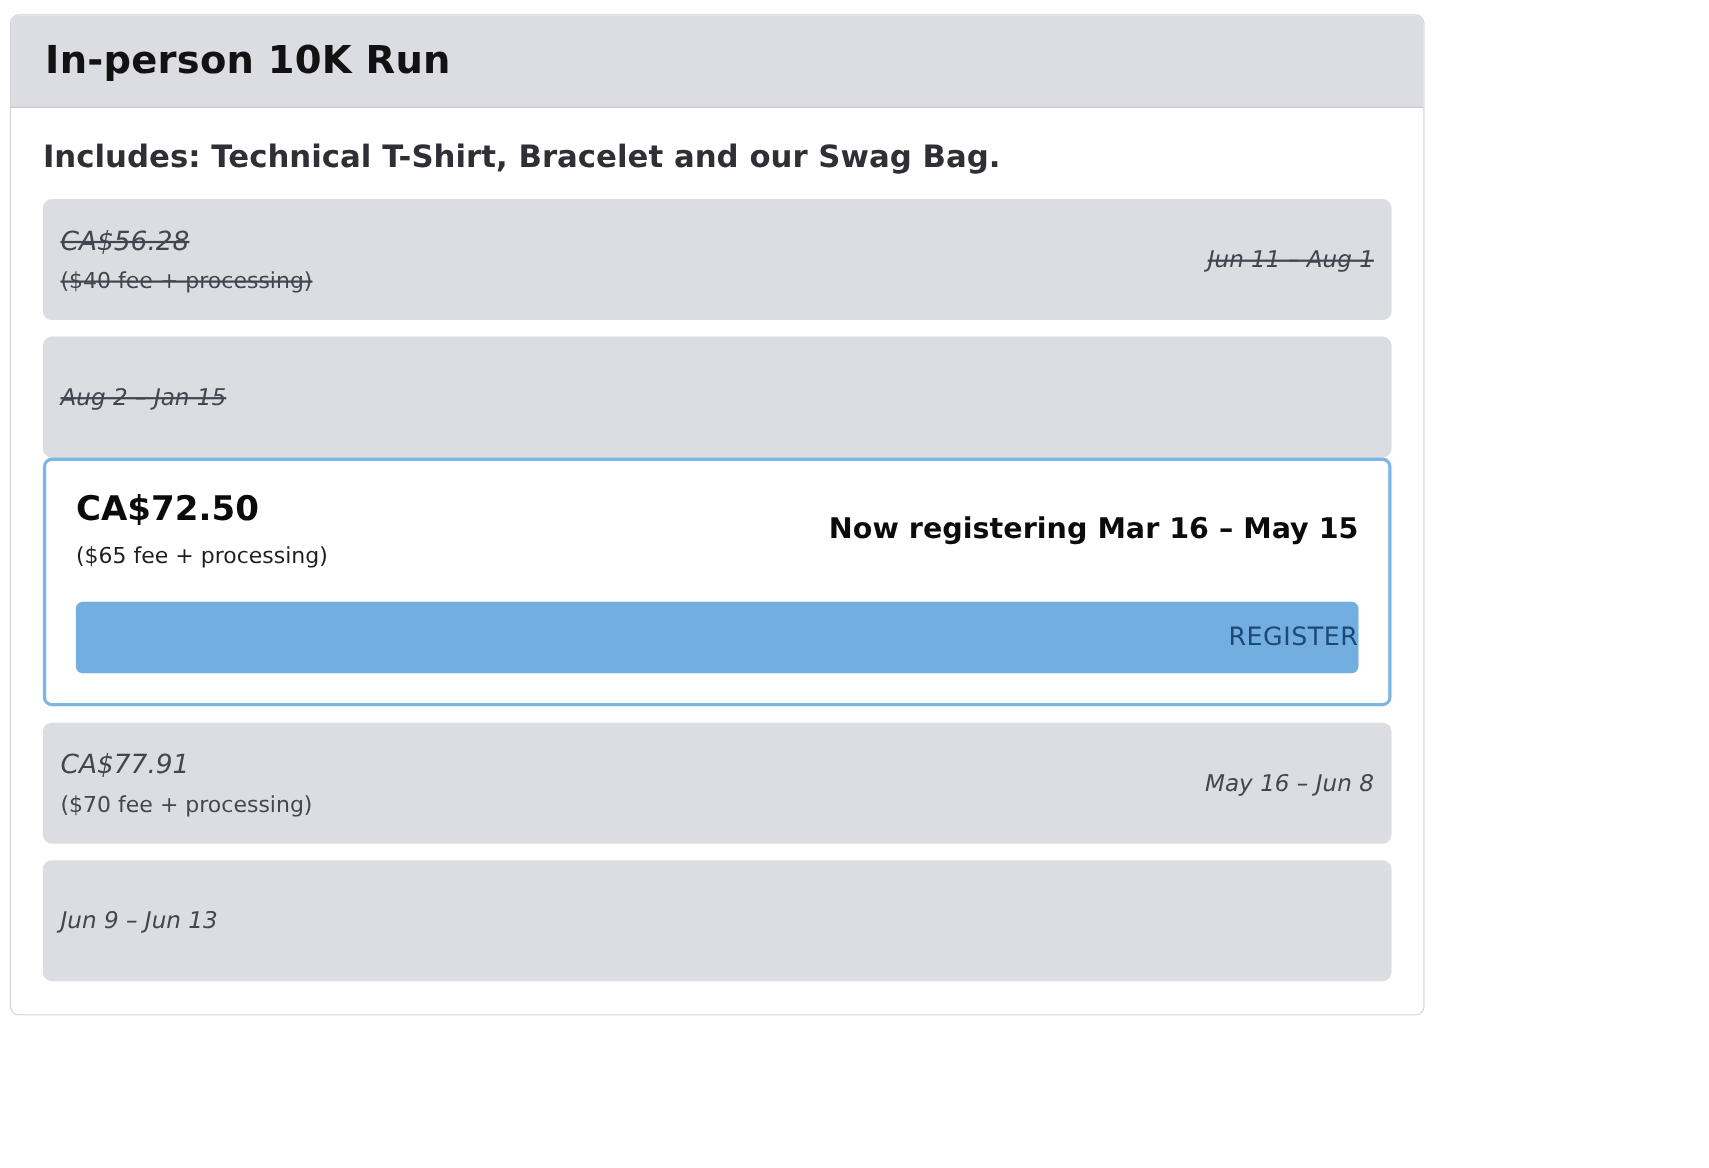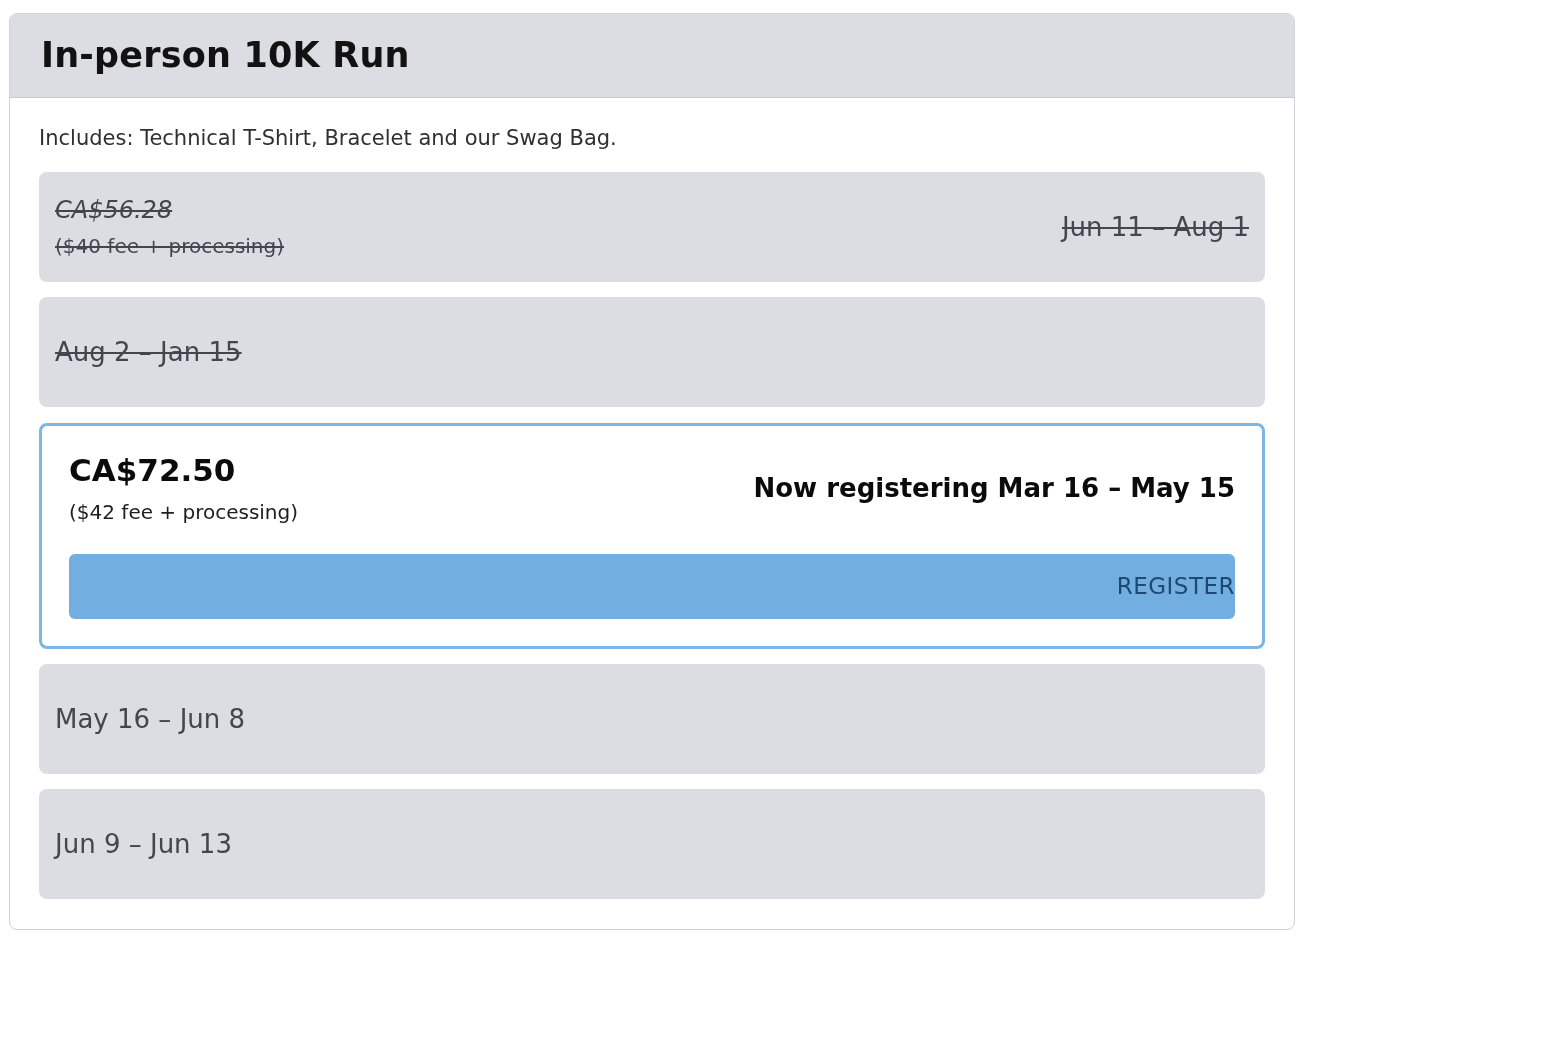--- a/index.html
+++ b/index.html
@@ -27,23 +27,24 @@
   .card-header h2 {
     font-size: 35px;
     font-weight: 700;
     color: #121212;
     letter-spacing: 0.2px;
   }
   .card-body {
     padding: 28px 29px 30px 29px;
   }
   .includes {
-    font-size: 21px;
+    font-size: 28px;
     color: #2f2f35;
     margin-bottom: 22px;
+    font-weight: bold;
   }
   .tier {
     background: #dcdce3;
     border-radius: 8px;
     padding: 22px 16px;
     min-height: 110px;
     display: flex;
     justify-content: space-between;
     align-items: center;
     margin-top: 15px;
@@ -51,34 +52,35 @@
   }
   .tier .price {
     font-size: 24px;
     font-style: italic;
     margin-bottom: 10px;
   }
   .tier .fee {
     font-size: 20px;
   }
   .tier .dates {
-    font-size: 26px;
+    font-size: 21px;
+    font-style: italic;
     white-space: nowrap;
   }
   .tier.past .price,
   .tier.past .fee,
   .tier.past .dates {
     text-decoration: line-through;
     text-decoration-thickness: 2px;
   }
   .tier-active {
     background: #ffffff;
     border: 3px solid #7db6e3;
     border-radius: 8px;
-    margin-top: 16px;
+    margin-top: 0;
     padding: 26px 27px 27px 27px;
   }
   .tier-active .active-top {
     display: flex;
     justify-content: space-between;
     align-items: center;
   }
   .tier-active .price-active {
     font-size: 31px;
     font-weight: 700;
@@ -134,28 +136,32 @@
 
     <div class="tier past">
       <div class="dates">Aug 2 – Jan 15</div>
     </div>
 
 
     <div class="tier-active">
       <div class="active-top">
         <div class="tier-left">
           <div class="price-active">CA$72.50</div>
-          <div class="fee-active">($42 fee + processing)</div>
+          <div class="fee-active">($65 fee + processing)</div>
         </div>
         <div class="dates-active">Now registering Mar 16 – May 15</div>
       </div>
       <button class="register-btn">REGISTER</button>
     </div>
 
     <div class="tier future">
+      <div class="tier-left">
+        <div class="price">CA$77.91</div>
+        <div class="fee">($70 fee + processing)</div>
+      </div>
       <div class="dates">May 16 – Jun 8</div>
     </div>
 
     <div class="tier future">
       <div class="dates">Jun 9 – Jun 13</div>
     </div>
 
   </div>
 </div>
 

